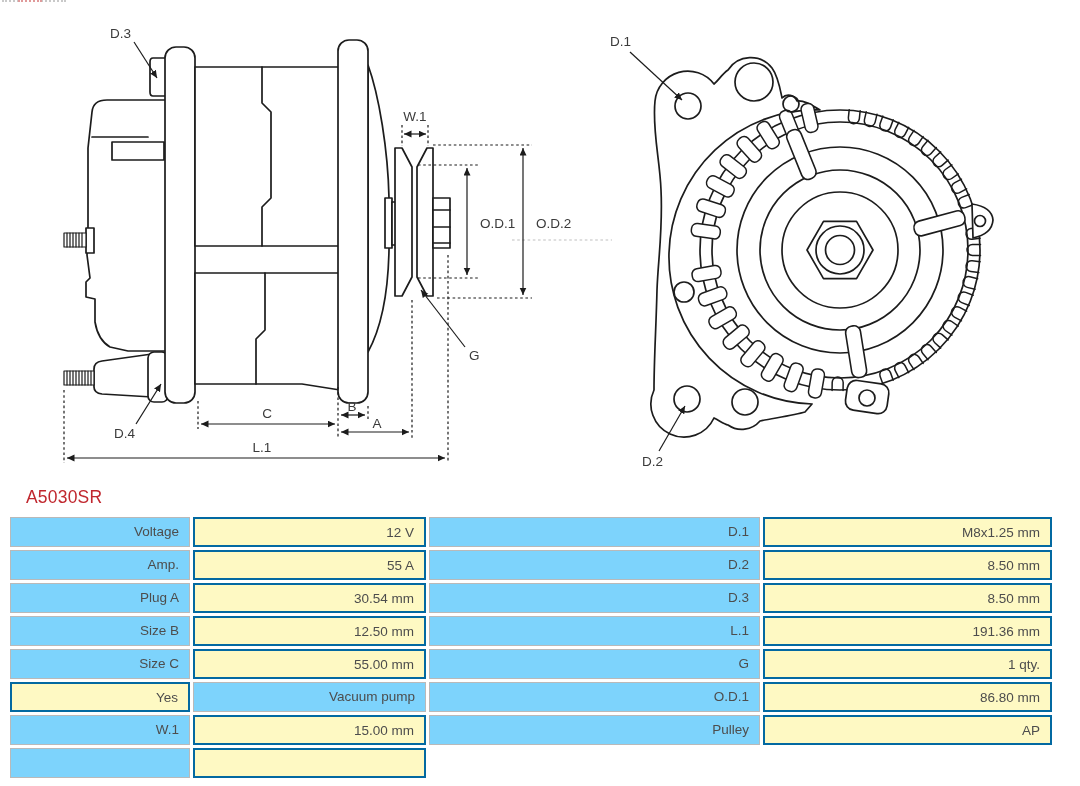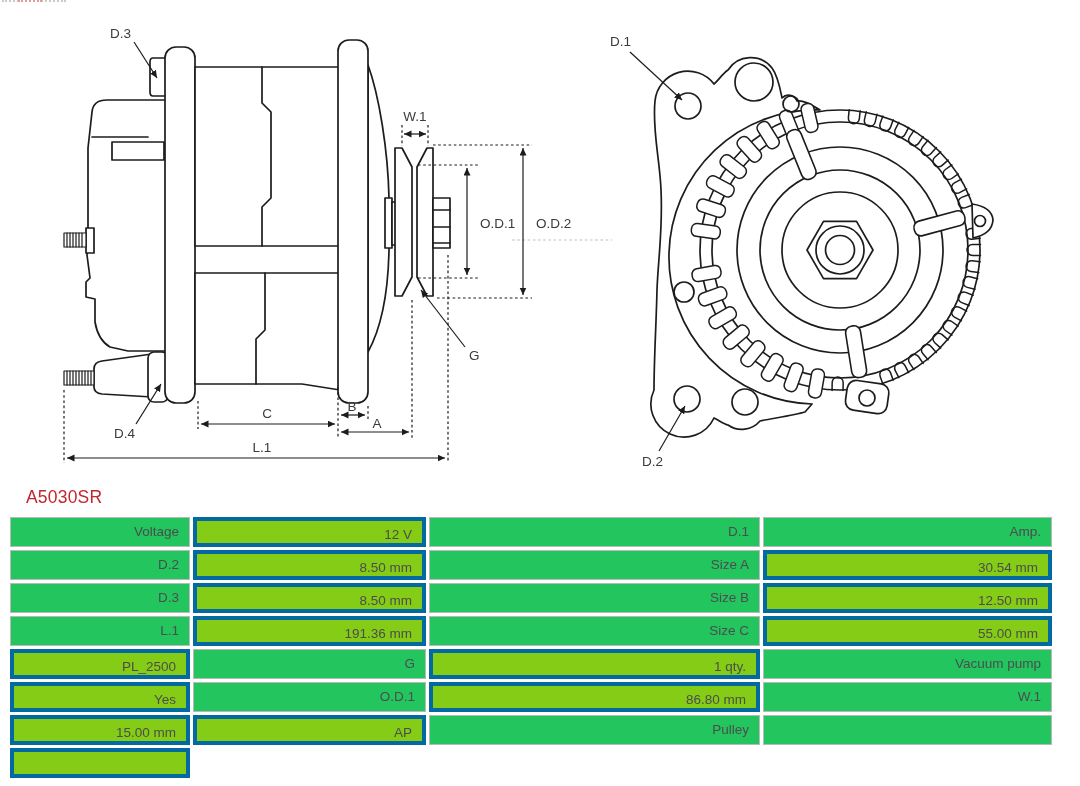--- a/index.html
+++ b/index.html
@@ -26,22 +26,22 @@
     grid-auto-rows:30px;
     gap:3px;
     font-size:13.5px;color:#4d4d4d;
   }
   .cell{
     box-sizing:border-box;
     line-height:28px;text-align:right;
     padding:0 10px 0 4px;
     white-space:nowrap;overflow:hidden;
   }
-  .cell.lab{background:#22c55e;border:1px solid #b9b9b9;}
-  .cell.val{background:#84cc16;border:4px solid #0369a1;}
+  .cell.lab{background:#7dd3fc;border:1px solid #b9b9b9;}
+  .cell.val{background:#fef9c3;border:2px solid #0369a1;}
 </style>
 </head>
 <body>
 
 <div class="edge-artifact">
     <span class="tint"></span>
   </div>
 
 <div class="diagram-wrap">
 <svg id="diagram-svg" width="1080" height="480" viewBox="0 0 1080 480">
@@ -238,46 +238,47 @@
   <text x="642" y="466">D.2</text>
 </svg>
 </div>
 
 <div class="part-number">A5030SR</div>
 
 <div class="specs">
   <div class="cell lab">Voltage</div>
   <div class="cell val">12 V</div>
   <div class="cell lab">D.1</div>
+  <div class="cell val">M8x1.25 mm</div>
 
   <div class="cell lab">Amp.</div>
+  <div class="cell val">55 A</div>
   <div class="cell lab">D.2</div>
   <div class="cell val">8.50 mm</div>
 
-  <div class="cell lab">Size A</div>
+  <div class="cell lab">Plug A</div>
   <div class="cell val">30.54 mm</div>
   <div class="cell lab">D.3</div>
   <div class="cell val">8.50 mm</div>
 
   <div class="cell lab">Size B</div>
   <div class="cell val">12.50 mm</div>
   <div class="cell lab">L.1</div>
   <div class="cell val">191.36 mm</div>
 
   <div class="cell lab">Size C</div>
   <div class="cell val">55.00 mm</div>
-  <div class="cell val">PL_2500</div>
 
   <div class="cell lab">G</div>
   <div class="cell val">1 qty.</div>
+  <div class="cell val">Yes</div>
   <div class="cell lab">Vacuum pump</div>
-  <div class="cell val">Yes</div>
 
   <div class="cell lab">O.D.1</div>
   <div class="cell val">86.80 mm</div>
   <div class="cell lab">W.1</div>
   <div class="cell val">15.00 mm</div>
 
+  <div class="cell lab">Pulley</div>
   <div class="cell val">AP</div>
-  <div class="cell lab">Pulley</div>
   <div class="cell lab"></div>
   <div class="cell val"></div>
 </div>
 
 </body></html>

